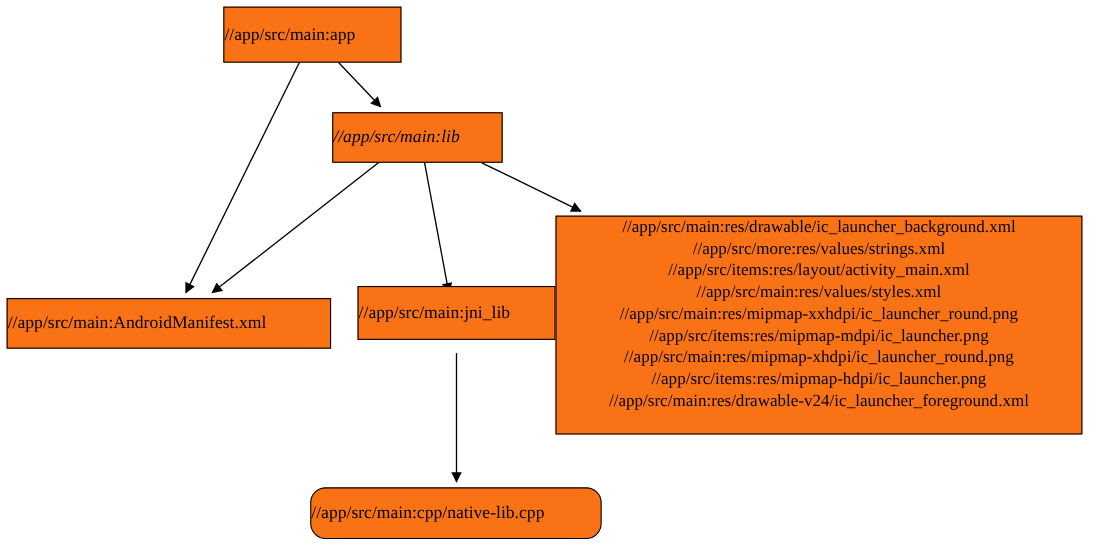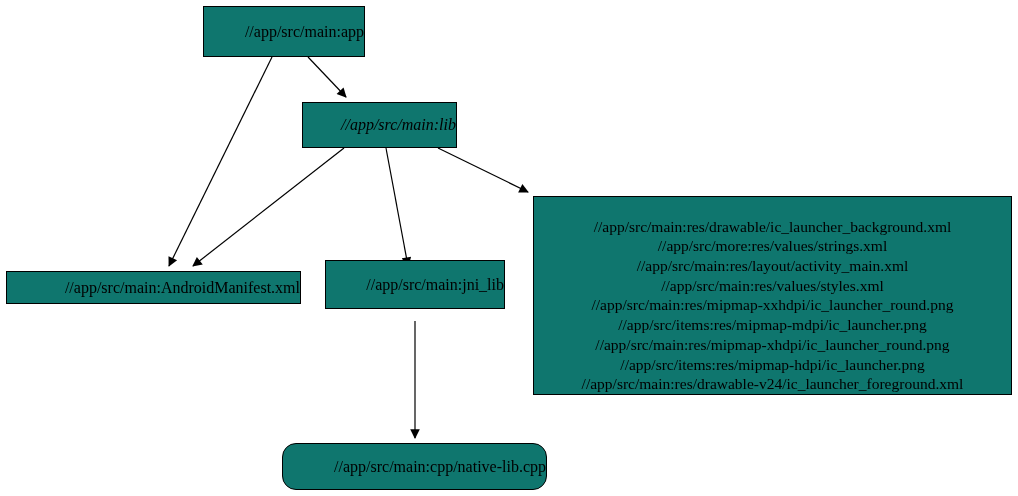--- a/index.html
+++ b/index.html
@@ -25,39 +25,39 @@
     pointer-events: none;
   }
   .edges-layer line {
     stroke: #000000;
     stroke-width: 1.2;
   }
   .node {
     position: absolute;
     box-sizing: border-box;
     border: 1.5px solid #000000;
-    background: #0f766e;
+    background: #f97316;
     display: flex;
     align-items: center;
-    justify-content: flex-end;
+    justify-content: flex-start;
     text-align: center;
     font-size: 16px;
     line-height: 1.2;
     white-space: nowrap;
   }
   .node.multi {
     flex-direction: column;
     font-size: 15.5px;
     line-height: 19.7px;
   }
   .node-app         { left: 203px; top: 6px;   width: 162px; height: 51px; }
   .node-lib         { left: 302px; top: 102px; width: 155px; height: 46px; font-style: italic; }
-  .node-manifest    { left: 6px;   top: 271px; width: 295px; height: 33px; }
+  .node-manifest    { left: 6px;   top: 271px; width: 295px; height: 46px; }
   .node-jni-lib     { left: 325px; top: 260px; width: 180px; height: 49px; }
-  .node-res         { left: 533px; top: 196px; width: 479px; height: 199px; }
+  .node-res         { left: 505px; top: 196px; width: 479px; height: 199px; }
   .node-native-lib  { left: 282px; top: 443px; width: 265px; height: 47px; border-radius: 14px; }
 </style>
 </head>
 <body>
 
 <div class="canvas">
 
   <svg class="edges-layer" width="1018" height="496" viewBox="0 0 1018 496" xmlns="http://www.w3.org/2000/svg">
     <defs>
       <marker id="arrow" viewBox="0 0 10 10" refX="9" refY="5" markerWidth="11" markerHeight="8" orient="auto-start-reverse">
@@ -84,21 +84,21 @@
     <span>//app/src/main:AndroidManifest.xml</span>
   </div>
 
   <div class="node node-jni-lib">
     <span>//app/src/main:jni_lib</span>
   </div>
 
   <div class="node multi node-res">
     <div>//app/src/main:res/drawable/ic_launcher_background.xml</div>
     <div>//app/src/more:res/values/strings.xml</div>
-    <div>//app/src/main:res/layout/activity_main.xml</div>
+    <div>//app/src/items:res/layout/activity_main.xml</div>
     <div>//app/src/main:res/values/styles.xml</div>
     <div>//app/src/main:res/mipmap-xxhdpi/ic_launcher_round.png</div>
     <div>//app/src/items:res/mipmap-mdpi/ic_launcher.png</div>
     <div>//app/src/main:res/mipmap-xhdpi/ic_launcher_round.png</div>
     <div>//app/src/items:res/mipmap-hdpi/ic_launcher.png</div>
     <div>//app/src/main:res/drawable-v24/ic_launcher_foreground.xml</div>
   </div>
 
   <div class="node node-native-lib">
     <span>//app/src/main:cpp/native-lib.cpp</span>

